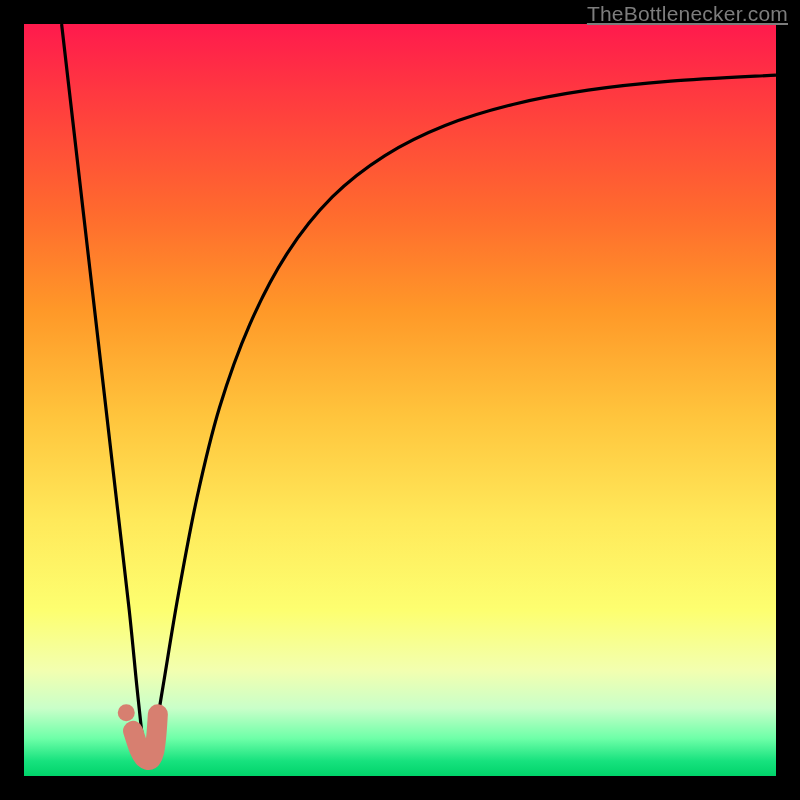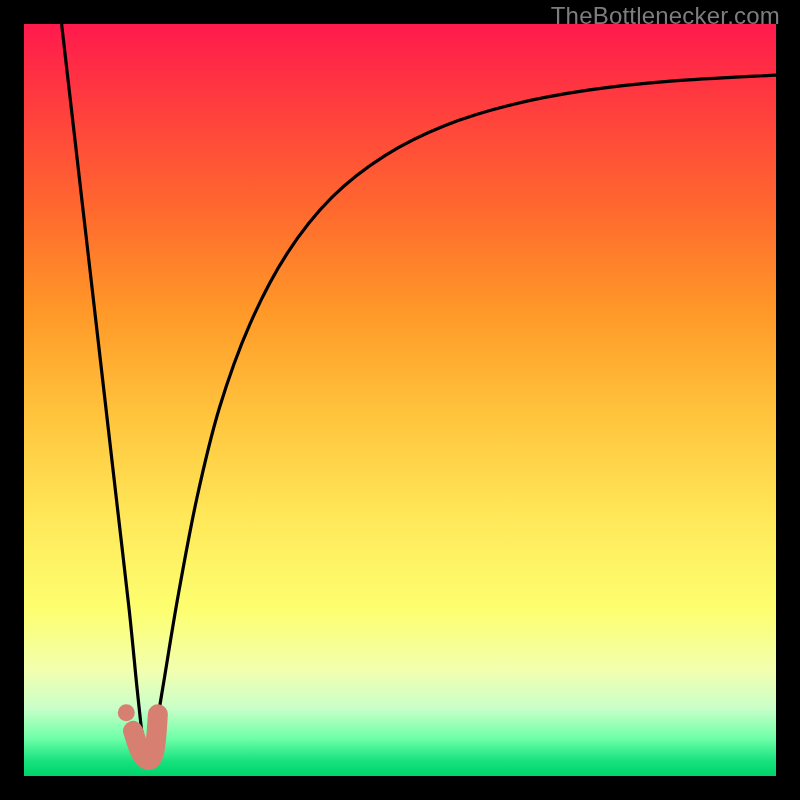--- a/index.html
+++ b/index.html
@@ -53,25 +53,26 @@
   svg.curves {
     position: absolute;
     left: 0;
     top: 0;
     width: 100%;
     height: 100%;
   }
   .watermark {
     position: absolute;
     top: 2px;
-    right: 20px;
+    right: 12px;
     color: #7d7d7d;
-    font-size: 24px;
+    font-size: 21px;
     letter-spacing: 0.2px;
     user-select: none;
+    text-decoration: underline;
   }
 </style>
 </head>
 <body>
 
 <div class="frame">
 
   <div class="plot-area">
     <div class="gradient"></div>
 

